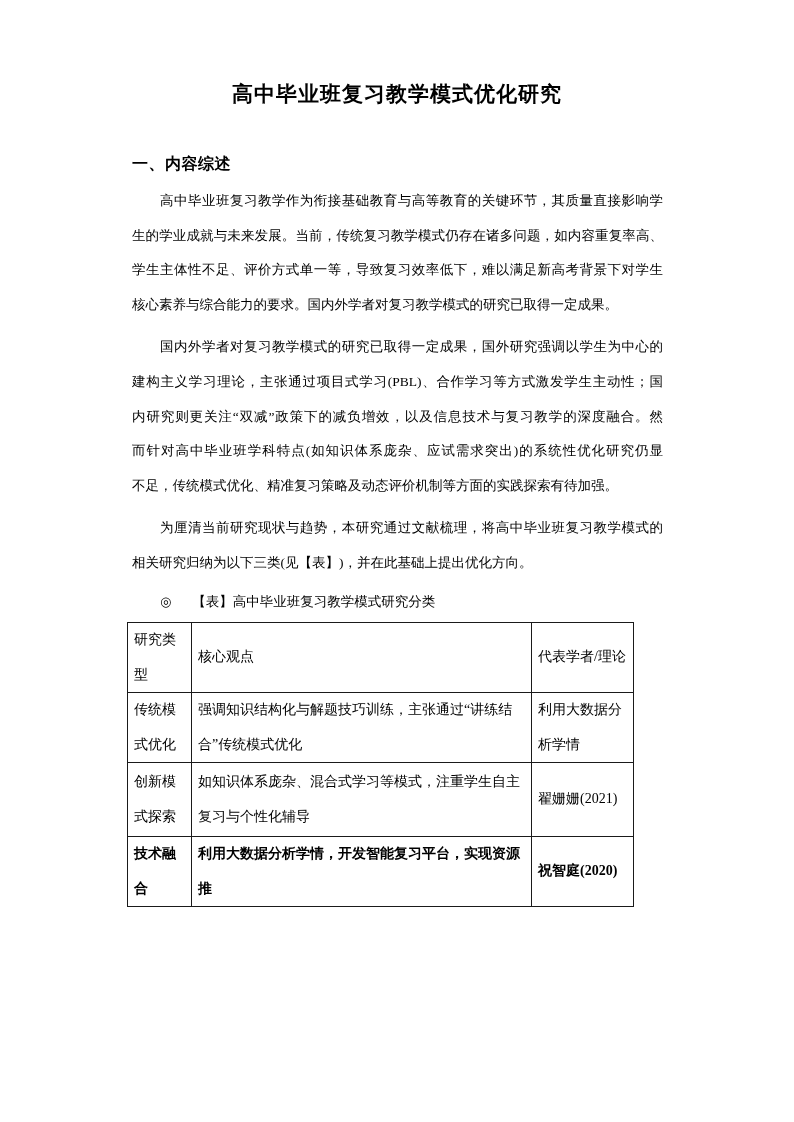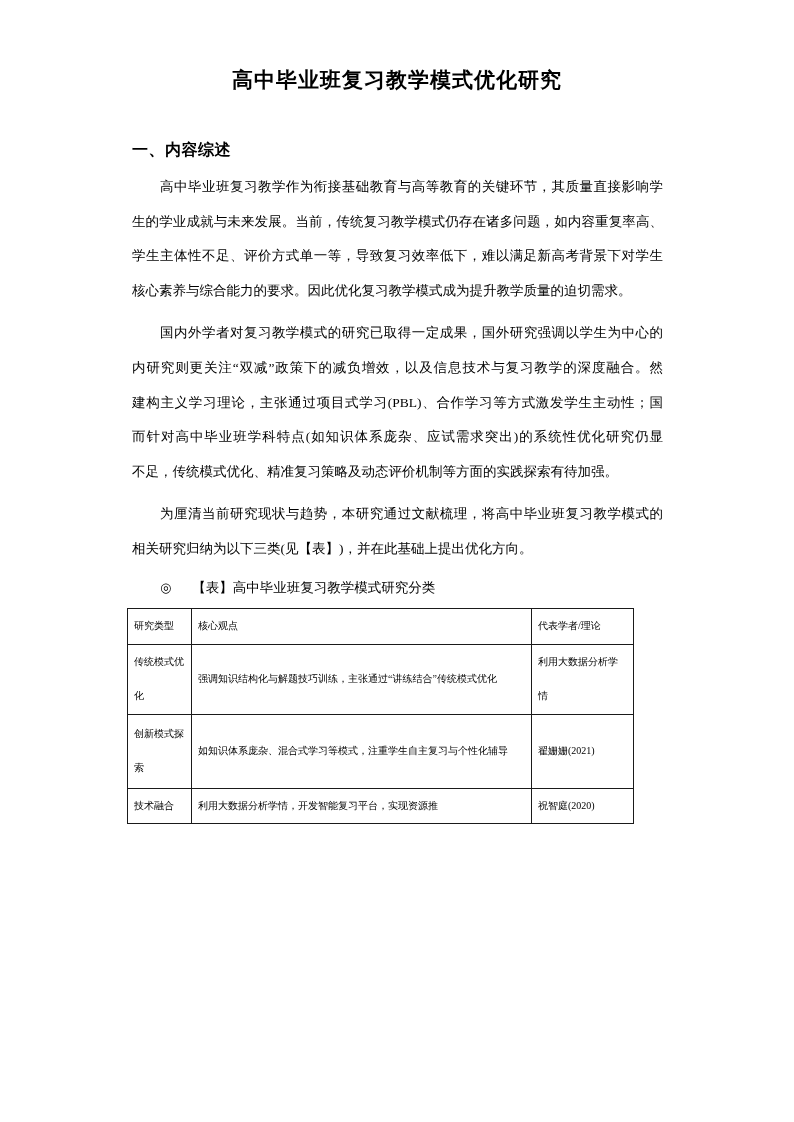--- a/index.html
+++ b/index.html
@@ -10,22 +10,22 @@
   .page {
     position: relative;
     width: 794px;
     height: 1122px;
     background: #ffffff;
     color: #000000;
     font-family: "Liberation Serif", "DejaVu Serif", serif;
     overflow: hidden;
   }
   .doc-title {
-    margin: 7px;
-    padding-top: 57px;
+    margin: 0;
+    padding-top: 78px;
     font-size: 21px;
     line-height: 32px;
     font-weight: 700;
     text-align: center;
     letter-spacing: 1px;
   }
   .section-heading {
     margin: 42px 0 0 132px;
     font-size: 16px;
     line-height: 24px;
@@ -57,62 +57,62 @@
     font-size: 13px;
   }
   .caption .caption-text {
     display: inline-block;
     margin-left: 21px;
   }
   table.research-table {
     margin: 3px 0 0 -5px;
     border-collapse: collapse;
     table-layout: fixed;
-    font-size: 10px;
+    font-size: 14px;
     padding-left: 24px;
   }
   .research-table th, .research-table td {
     border: 1px solid #1a1a1a;
     padding: 0 6px;
     vertical-align: middle;
     font-weight: 400;
     text-align: left;
     line-height: 34.5px;
     overflow: hidden;
   }
   .col-type  { width: 64px;  }
   .col-view  { width: 340px; }
   .col-rep   { width: 102px; }
   tr.hdr  th { height: 33px; }
   tr.r0   td { height: 68px; }
   tr.r1   td { height: 73px; }
-  tr.r2   td { height: 29px; }
+  tr.r2   td { height: 29px; font-weight: bold; }
 </style>
 </head>
 <body>
 
 <div class="page">
 
   <h1 class="doc-title">高中毕业班复习教学模式优化研究</h1>
 
   <h2 class="section-heading">一、内容综述</h2>
 
   <div class="content">
 
     <div class="para">
       <div class="line first">高中毕业班复习教学作为衔接基础教育与高等教育的关键环节，其质量直接影响学</div>
       <div class="line">生的学业成就与未来发展。当前，传统复习教学模式仍存在诸多问题，如内容重复率高、</div>
       <div class="line">学生主体性不足、评价方式单一等，导致复习效率低下，难以满足新高考背景下对学生</div>
-      <div class="line last">核心素养与综合能力的要求。因此优化复习教学模式成为提升教学质量的迫切需求。</div>
+      <div class="line last">核心素养与综合能力的要求。国内外学者对复习教学模式的研究已取得一定成果。</div>
     </div>
 
     <div class="para">
       <div class="line first">国内外学者对复习教学模式的研究已取得一定成果，国外研究强调以学生为中心的</div>
+      <div class="line">建构主义学习理论，主张通过项目式学习(PBL)、合作学习等方式激发学生主动性；国</div>
       <div class="line">内研究则更关注“双减”政策下的减负增效，以及信息技术与复习教学的深度融合。然</div>
-      <div class="line">建构主义学习理论，主张通过项目式学习(PBL)、合作学习等方式激发学生主动性；国</div>
       <div class="line">而针对高中毕业班学科特点(如知识体系庞杂、应试需求突出)的系统性优化研究仍显</div>
       <div class="line last">不足，传统模式优化、精准复习策略及动态评价机制等方面的实践探索有待加强。</div>
     </div>
 
     <div class="para">
       <div class="line first">为厘清当前研究现状与趋势，本研究通过文献梳理，将高中毕业班复习教学模式的</div>
       <div class="line last">相关研究归纳为以下三类(见【表】)，并在此基础上提出优化方向。</div>
     </div>
 
     <div class="caption">

